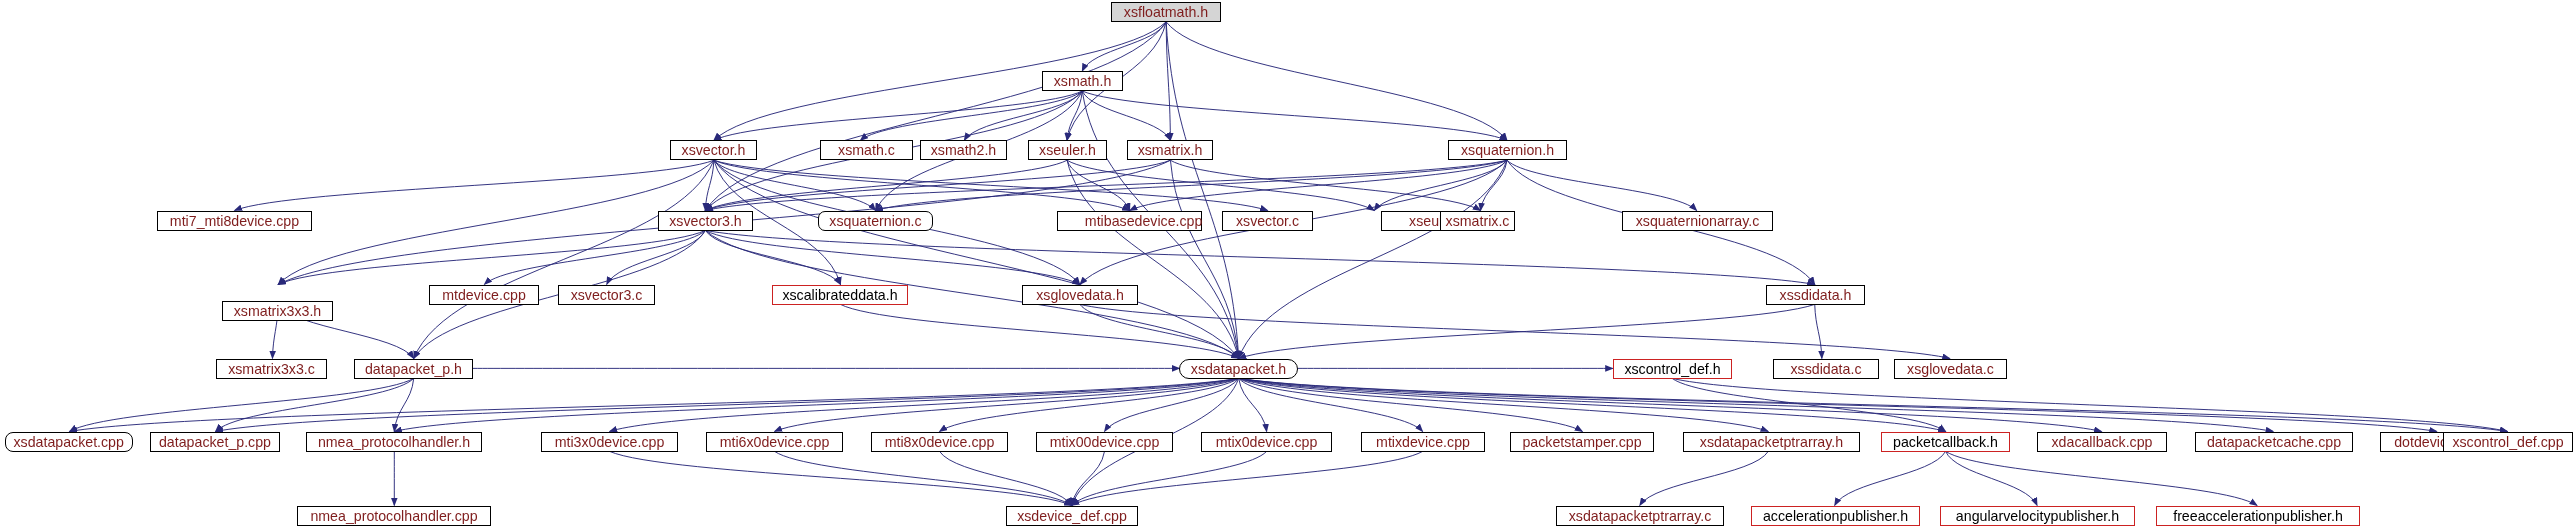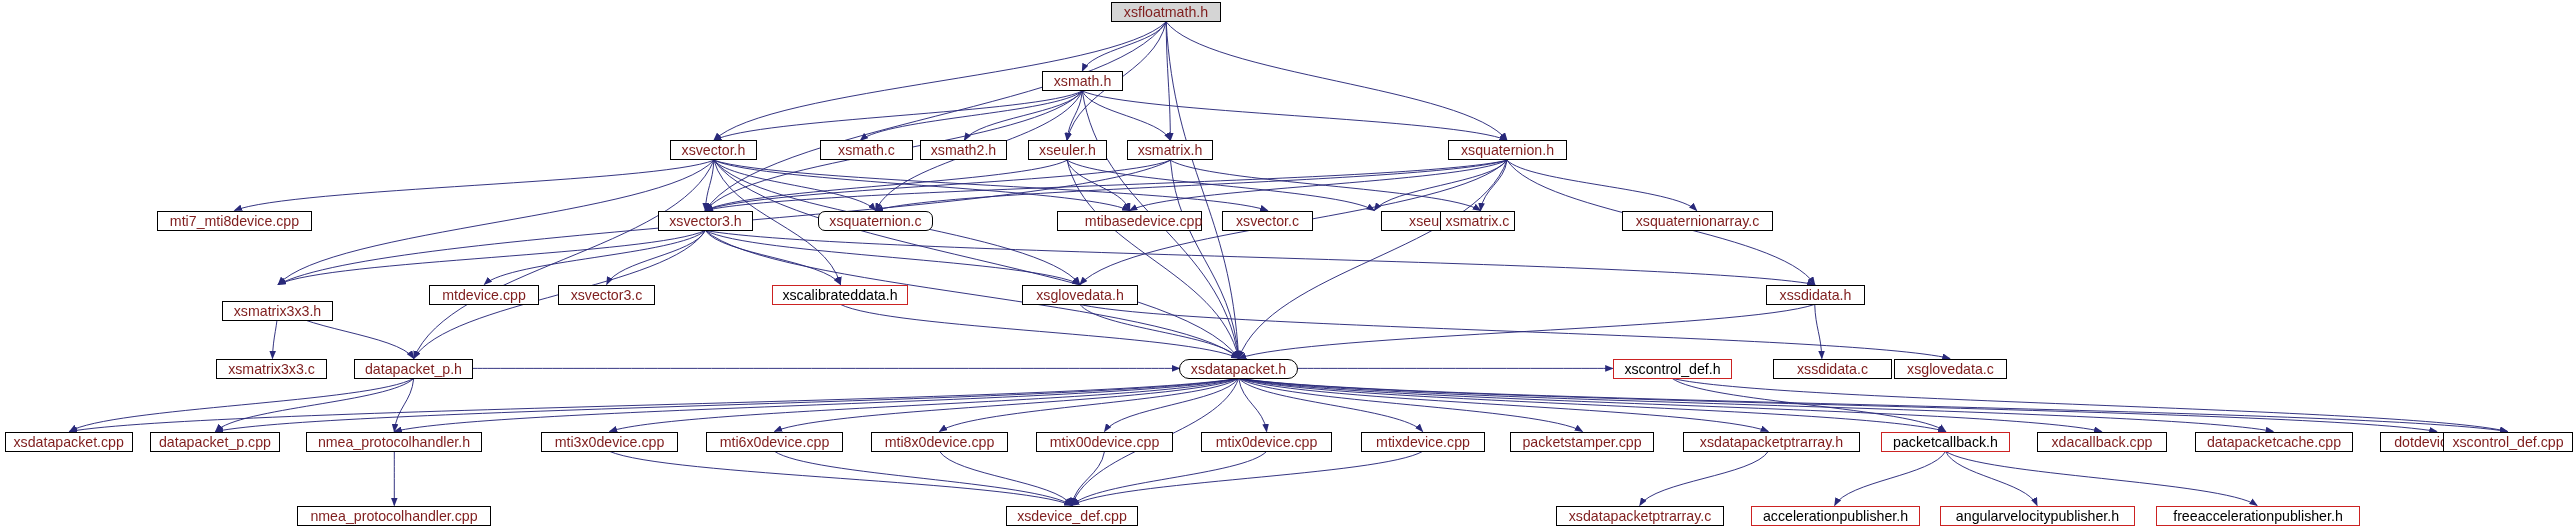--- a/index.html
+++ b/index.html
@@ -172,23 +172,23 @@
       <div class="node" style="left: 222px; top: 285px; width: 111px; height: 20px; margin-top: 16px;">xsmatrix3x3.h</div>
       <div class="node" style="left: 429px; top: 285px; width: 110px; height: 20px;">mtdevice.cpp</div>
       <div class="node" style="left: 558px; top: 285px; width: 97px; height: 20px;">xsvector3.c</div>
       <div class="node red" style="left: 772px; top: 285px; width: 136px; height: 20px;">xscalibrateddata.h</div>
       <div class="node" style="left: 1022px; top: 285px; width: 116px; height: 20px;">xsglovedata.h</div>
       <div class="node" style="left: 1766px; top: 285px; width: 99px; height: 20px;">xssdidata.h</div>
       <div class="node" style="left: 216px; top: 359px; width: 111px; height: 20px;">xsmatrix3x3.c</div>
       <div class="node" style="left: 354px; top: 359px; width: 119px; height: 20px;">datapacket_p.h</div>
       <div class="node" style="left: 1179px; top: 359px; width: 119px; height: 20px; border-radius: 10px;">xsdatapacket.h</div>
       <div class="node red" style="left: 1613px; top: 359px; width: 119px; height: 20px;">xscontrol_def.h</div>
-      <div class="node" style="left: 1773px; top: 359px; width: 119px; height: 20px;">xssdidata.c</div>
+      <div class="node" style="left: 1773px; top: 359px; width: 106px; height: 20px;">xssdidata.c</div>
       <div class="node" style="left: 1894px; top: 359px; width: 113px; height: 20px;">xsglovedata.c</div>
-      <div class="node" style="left: 4.7px; top: 432px; width: 128px; height: 20px;">xsdatapacket.cpp</div>
+      <div class="node" style="left: 4.7px; top: 432px; width: 128px; height: 20px; border-radius: 8px;">xsdatapacket.cpp</div>
       <div class="node" style="left: 150px; top: 432px; width: 130px; height: 20px;">datapacket_p.cpp</div>
       <div class="node" style="left: 306px; top: 432px; width: 176px; height: 20px;">nmea_protocolhandler.h</div>
       <div class="node" style="left: 541px; top: 432px; width: 137px; height: 20px;">mti3x0device.cpp</div>
       <div class="node" style="left: 706px; top: 432px; width: 137px; height: 20px;">mti6x0device.cpp</div>
       <div class="node" style="left: 871px; top: 432px; width: 137px; height: 20px;">mti8x0device.cpp</div>
       <div class="node" style="left: 1036px; top: 432px; width: 137px; height: 20px;">mtix00device.cpp</div>
       <div class="node" style="left: 1201px; top: 432px; width: 131px; height: 20px;">mtix0device.cpp</div>
       <div class="node" style="left: 1361px; top: 432px; width: 124px; height: 20px;">mtixdevice.cpp</div>
       <div class="node" style="left: 1510px; top: 432px; width: 144px; height: 20px;">packetstamper.cpp</div>
       <div class="node" style="left: 1683px; top: 432px; width: 177px; height: 20px;">xsdatapacketptrarray.h</div>

